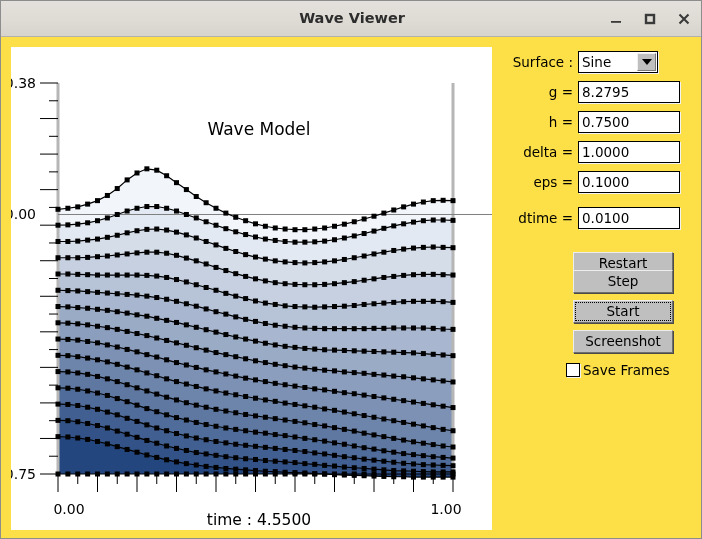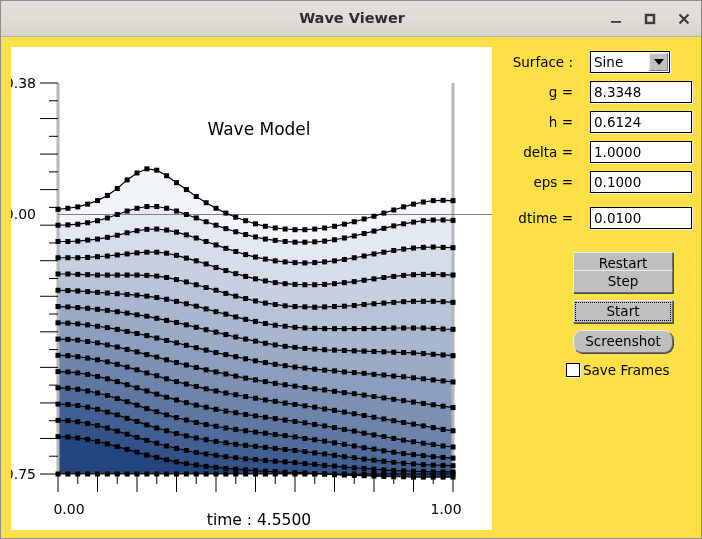--- a/index.html
+++ b/index.html
@@ -55,21 +55,21 @@
 
   
   #controls {
     position: absolute;
     left: 495px; top: 44px;
     width: 200px; height: 480px;
   }
   .row {
     position: absolute;
     height: 22px;
-    display: flex; align-items: center; gap: 12px;
+    display: flex; align-items: center;
   }
   .lbl {
     font-size: 13.5px; color: #000;
     text-align: right;
     white-space: nowrap;
     padding-right: 5px;
   }
   .field {
     box-sizing: border-box;
     height: 22px;
@@ -130,21 +130,21 @@
     font-size: 13.5px;
     color: #000;
     text-align: center;
     line-height: 21px;
     font-family: "DejaVu Sans", "Liberation Sans", sans-serif;
     cursor: default;
   }
   #btn-restart    { top: 207px; }
   #btn-step       { top: 225px; }
   #btn-start      { top: 255px; }
-  #btn-screenshot { top: 285px; border-radius: 9px; }
+  #btn-screenshot { top: 285px; }
   #btn-start .focusring {
     position: absolute;
     left: 1px; top: 1px; right: 1px; bottom: 1px;
     border: 1px dotted #000;
     box-sizing: border-box;
   }
   #btn-start .lbltxt { position: relative; }
 
   #row-saveframes {
     position: absolute;
@@ -955,25 +955,25 @@
       <div class="field" id="surface-select">
         <span>Sine</span>
         <span id="surface-arrowbox">
             <span class="caret"></span>
           </span>
       </div>
     </div>
 
     <div class="row numrow" id="row-g">
       <div class="lbl">g =</div>
-      <div class="field">8.3348</div>
+      <div class="field">8.2795</div>
     </div>
     <div class="row numrow" id="row-h">
       <div class="lbl">h =</div>
-      <div class="field">0.6124</div>
+      <div class="field">0.7500</div>
     </div>
     <div class="row numrow" id="row-delta">
       <div class="lbl">delta =</div>
       <div class="field">1.0000</div>
     </div>
     <div class="row numrow" id="row-eps">
       <div class="lbl">eps =</div>
       <div class="field">0.1000</div>
     </div>
     <div class="row numrow" id="row-dtime">

